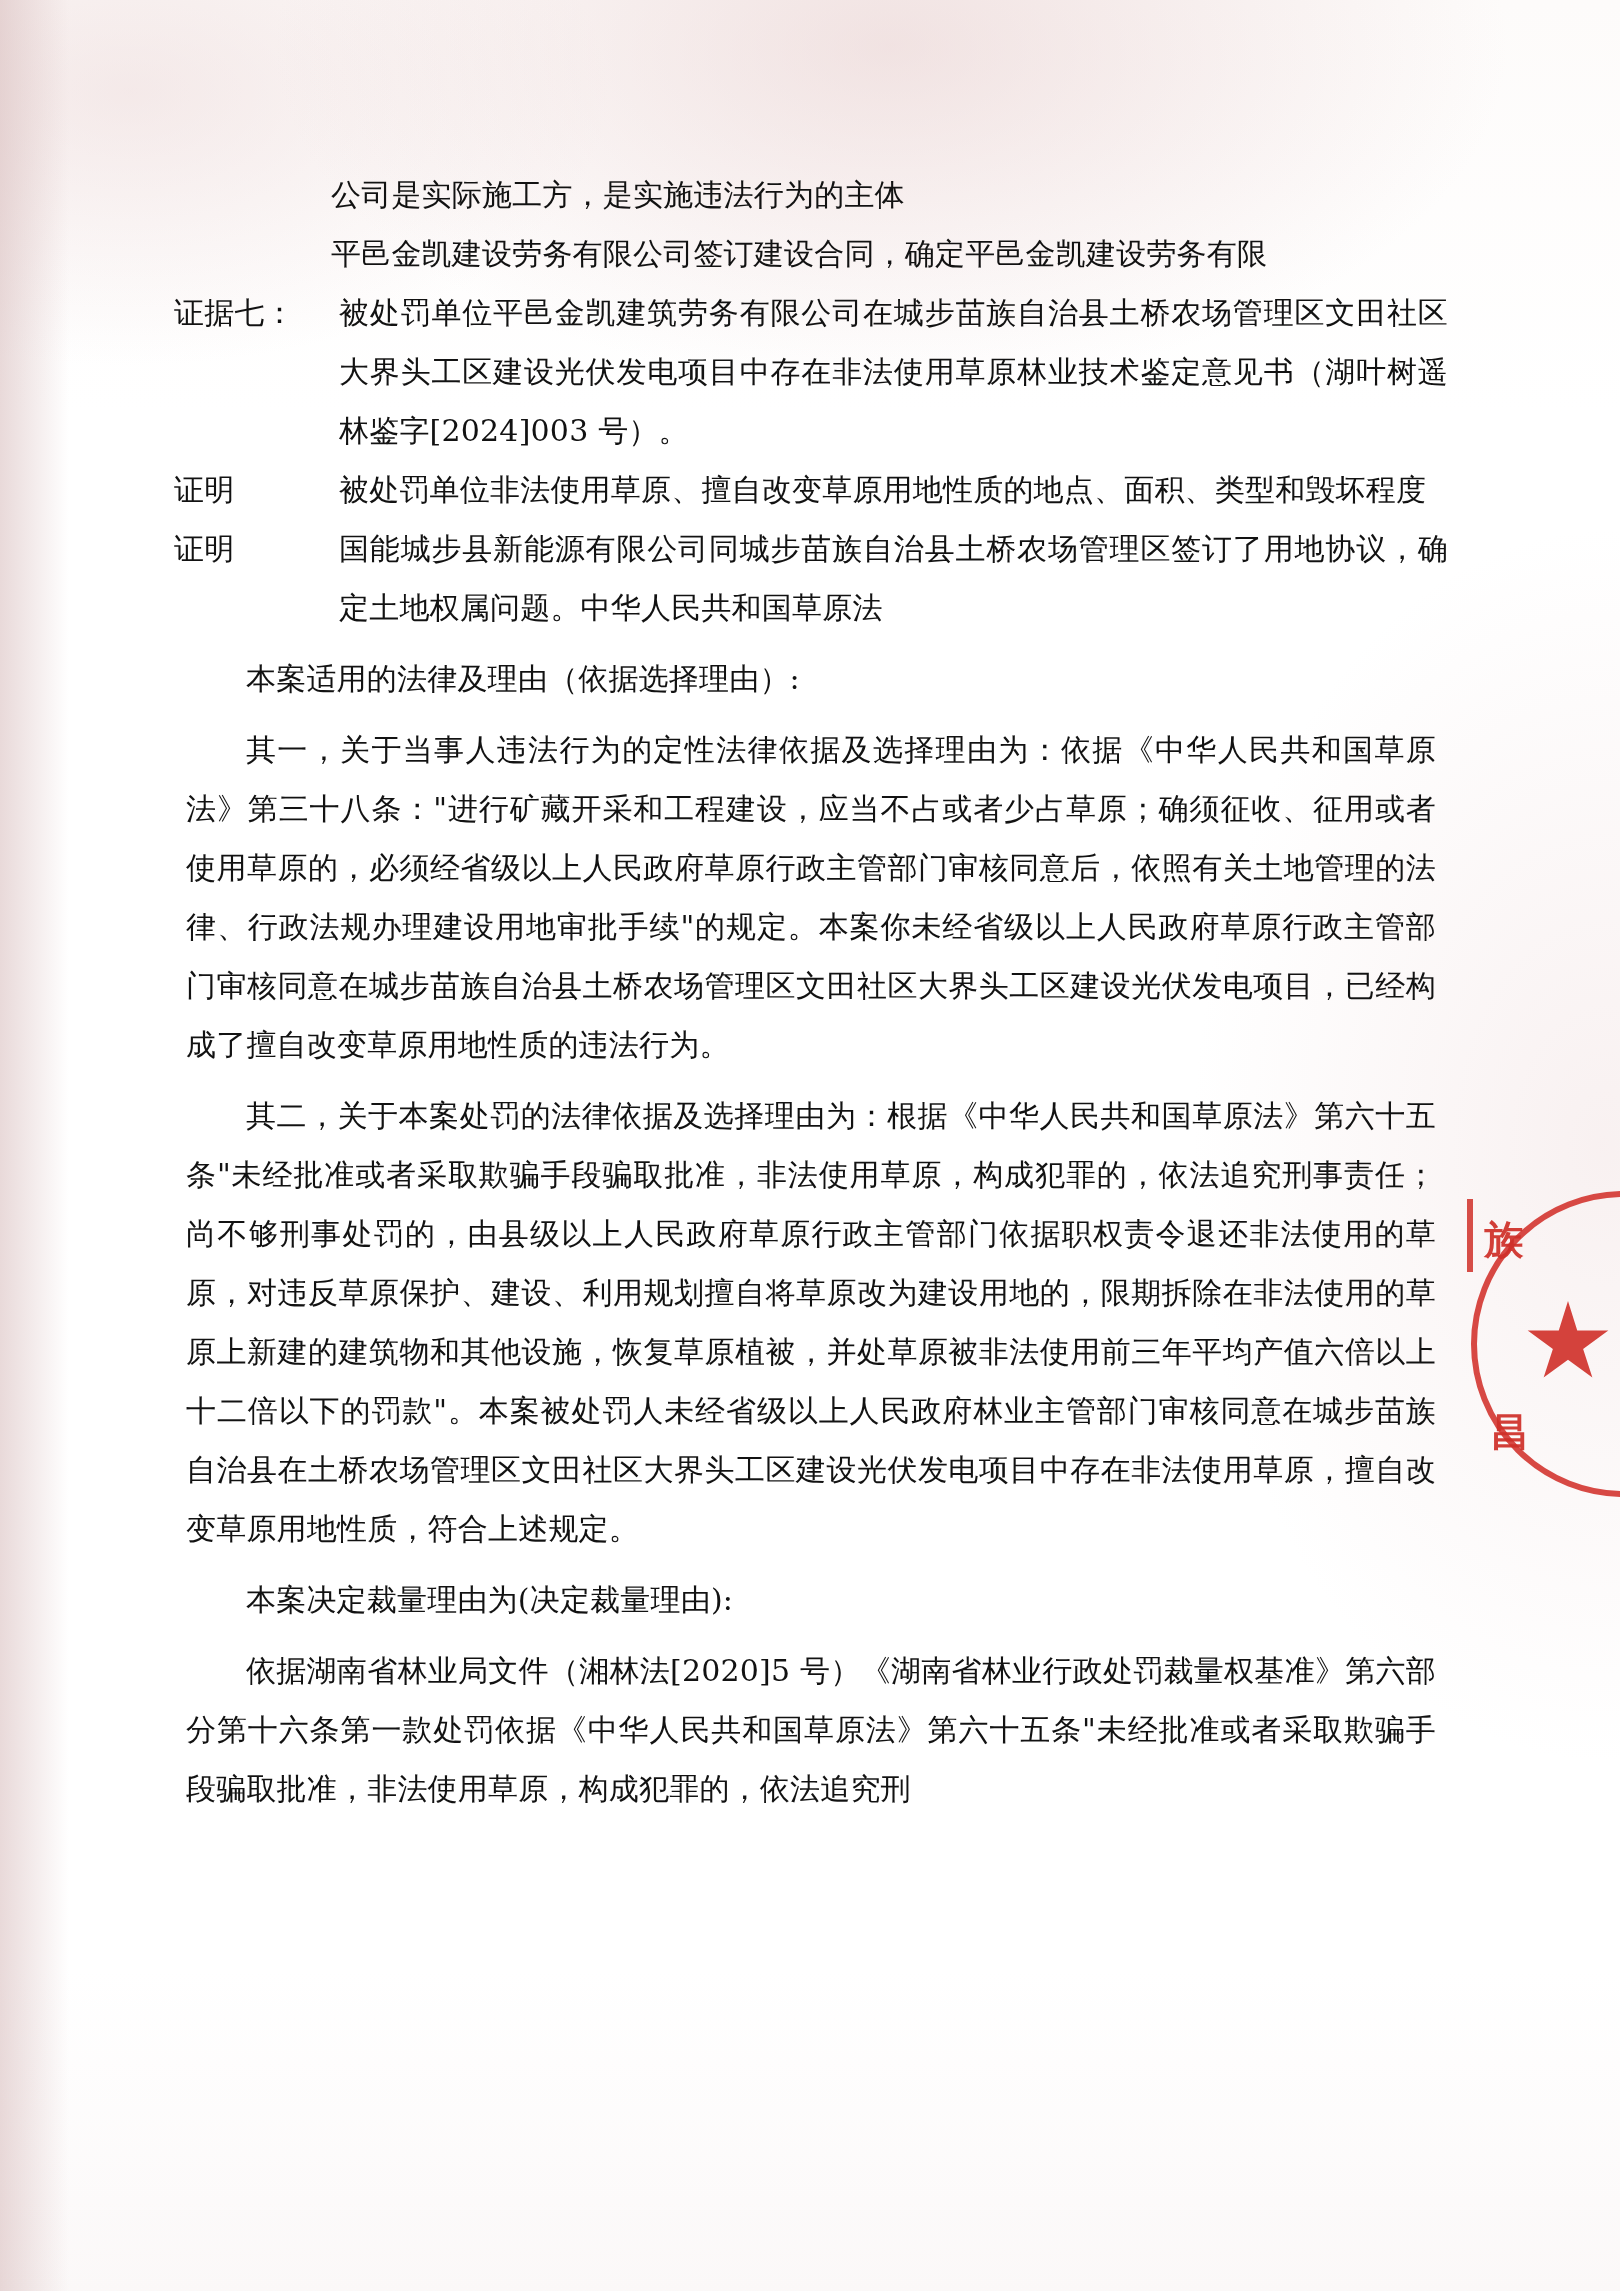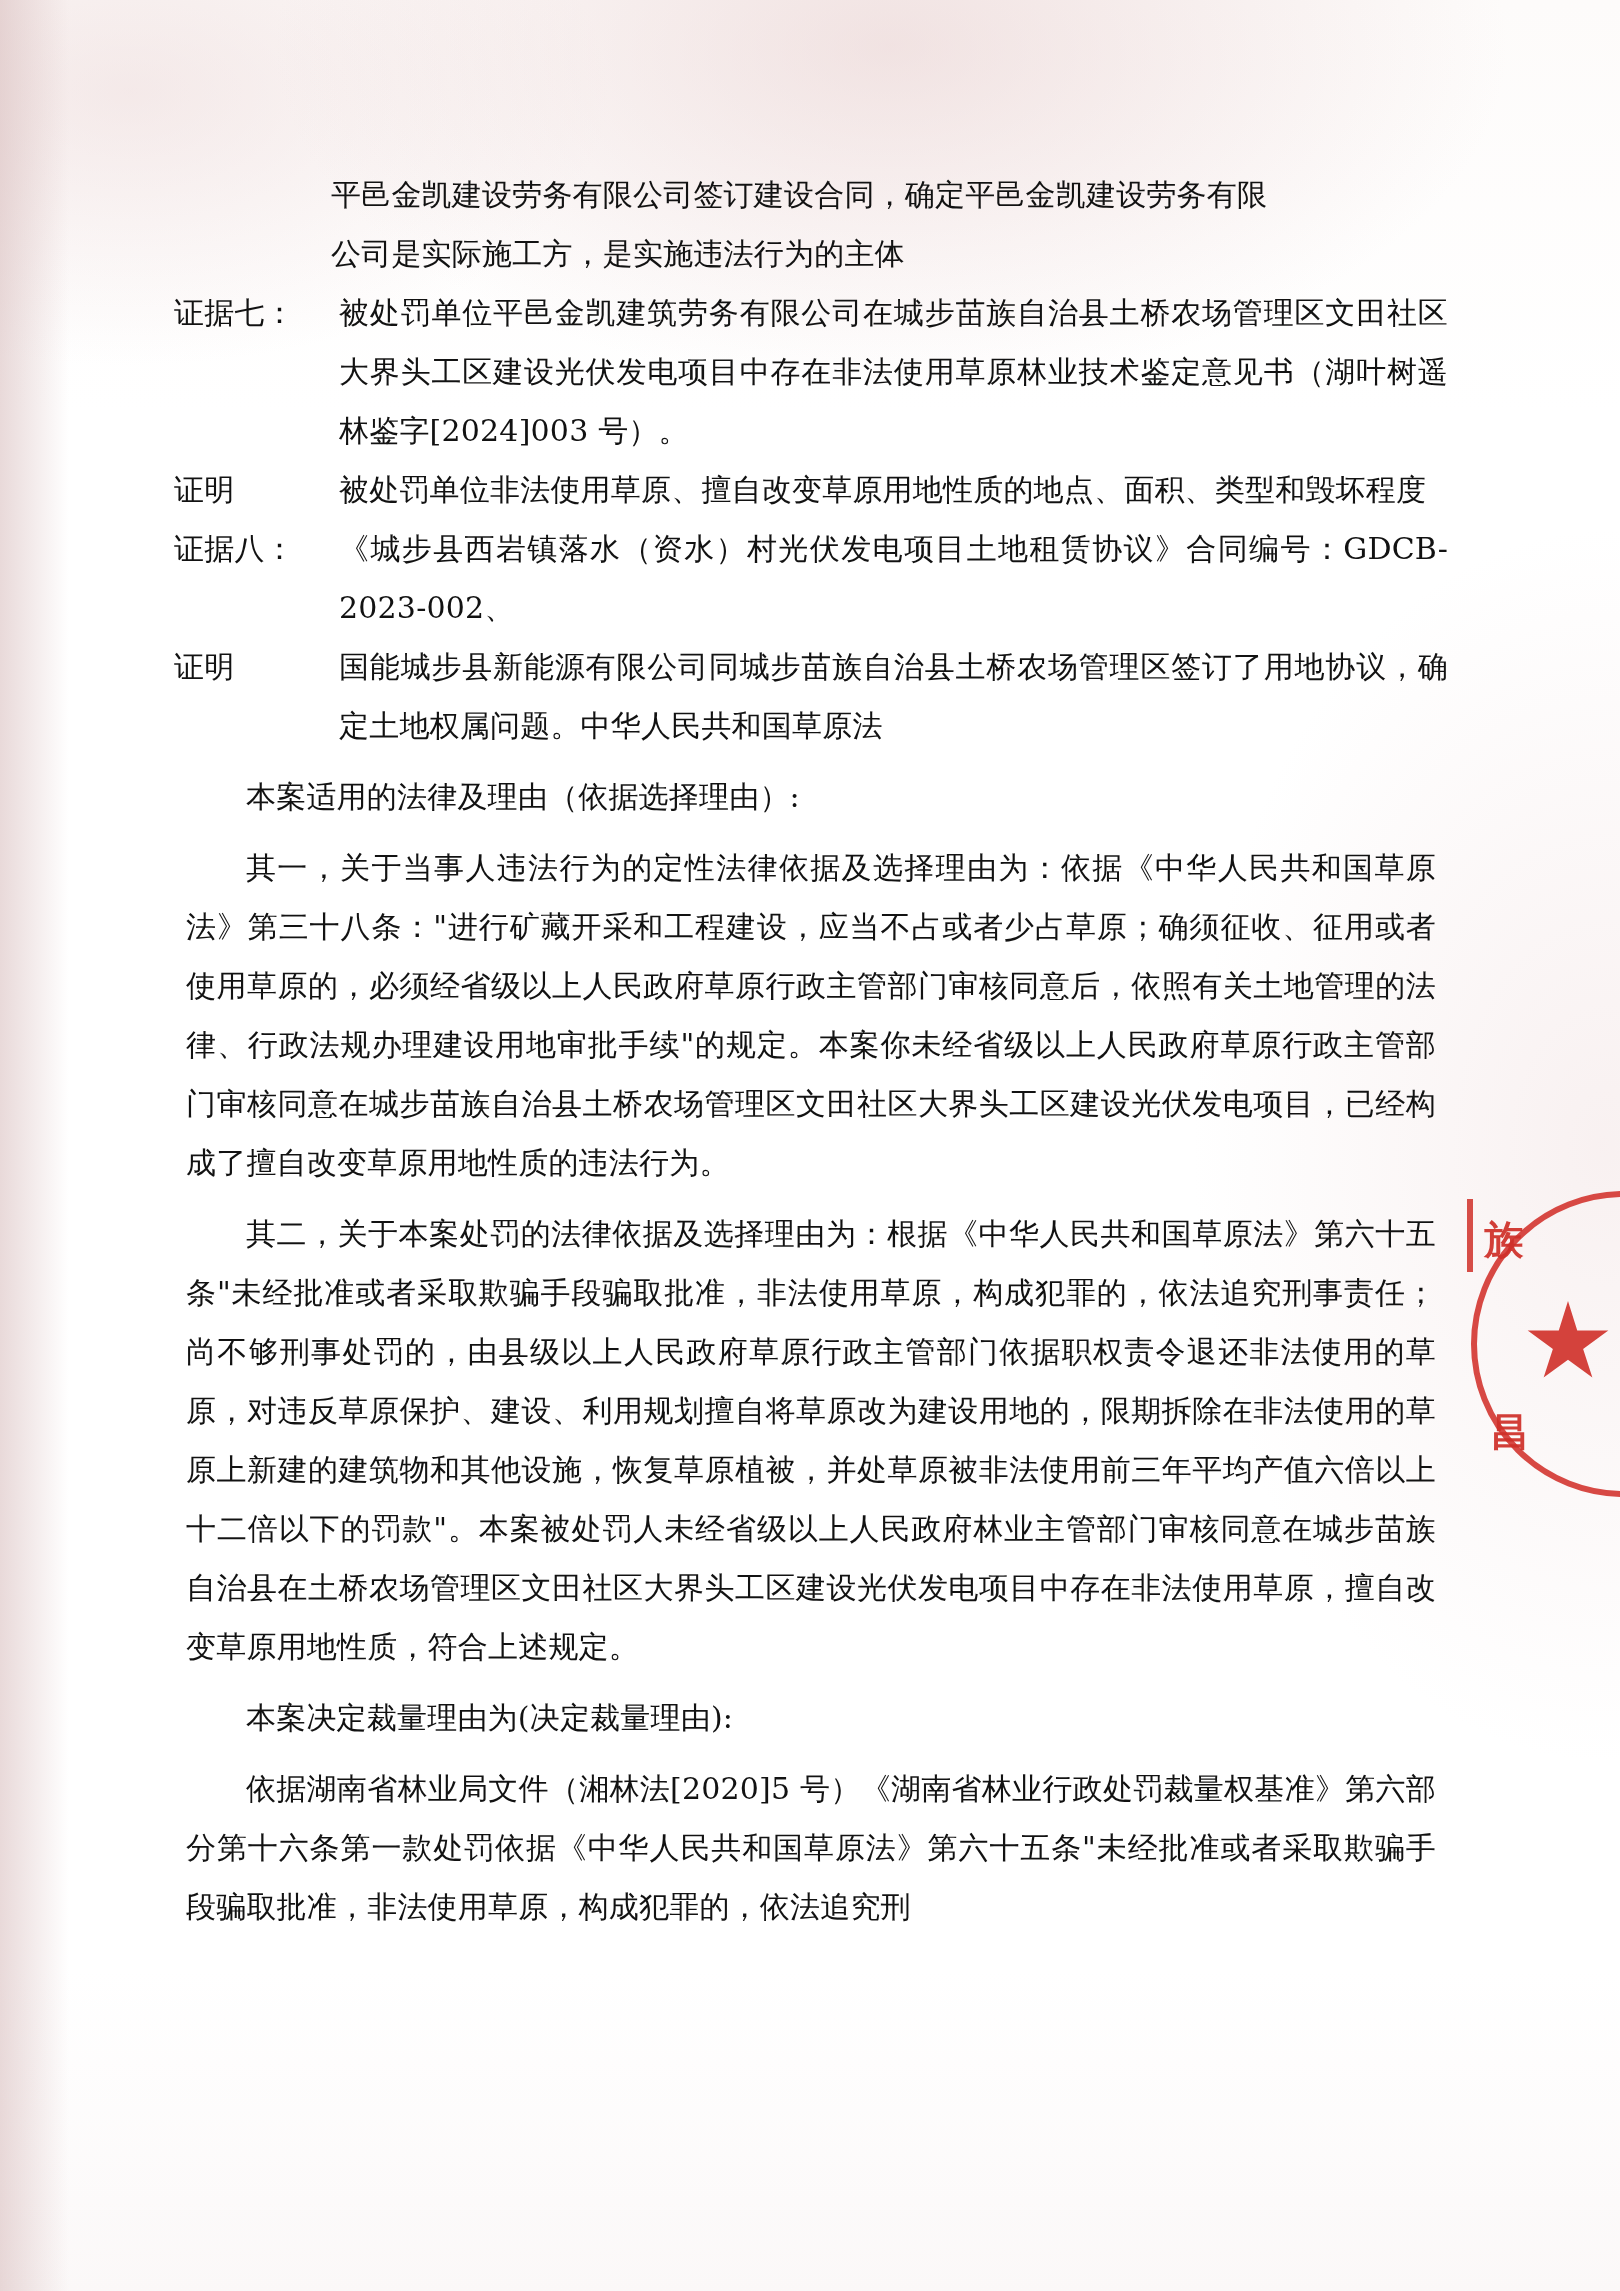--- a/index.html
+++ b/index.html
@@ -124,38 +124,34 @@
   }
 </style>
 </head>
 <body>
 
 <div class="page">
 
   <div class="content">
 
     <div class="block">
+      <div class="cont">公司是实际施工方，是实施违法行为的主体</div>
       <div class="cont">平邑金凯建设劳务有限公司签订建设合同，确定平邑金凯建设劳务有限</div>
-      <div class="cont">公司是实际施工方，是实施违法行为的主体</div>
     </div>
 
     <div class="row">
       <div class="label">证据七：</div>
       <div class="body">被处罚单位平邑金凯建筑劳务有限公司在城步苗族自治县土桥农场管理区文田社区大界头工区建设光伏发电项目中存在非法使用草原林业技术鉴定意见书（湖叶树遥林鉴字[2024]003 号）。</div>
     </div>
 
     <div class="row">
       <div class="label">证明</div>
       <div class="body">被处罚单位非法使用草原、擅自改变草原用地性质的地点、面积、类型和毁坏程度</div>
     </div>
 
-    <div class="row">
-      <div class="label">证据八：</div>
-      <div class="body">《城步县西岩镇落水（资水）村光伏发电项目土地租赁协议》合同编号：GDCB-2023-002、</div>
-    </div>
 
     <div class="row">
       <div class="label">证明</div>
       <div class="body">国能城步县新能源有限公司同城步苗族自治县土桥农场管理区签订了用地协议，确定土地权属问题。中华人民共和国草原法</div>
     </div>
 
     <p class="para">本案适用的法律及理由（依据选择理由）:</p>
 
     <p class="para">其一，关于当事人违法行为的定性法律依据及选择理由为：依据《中华人民共和国草原法》第三十八条："进行矿藏开采和工程建设，应当不占或者少占草原；确须征收、征用或者使用草原的，必须经省级以上人民政府草原行政主管部门审核同意后，依照有关土地管理的法律、行政法规办理建设用地审批手续"的规定。本案你未经省级以上人民政府草原行政主管部门审核同意在城步苗族自治县土桥农场管理区文田社区大界头工区建设光伏发电项目，已经构成了擅自改变草原用地性质的违法行为。</p>
 

